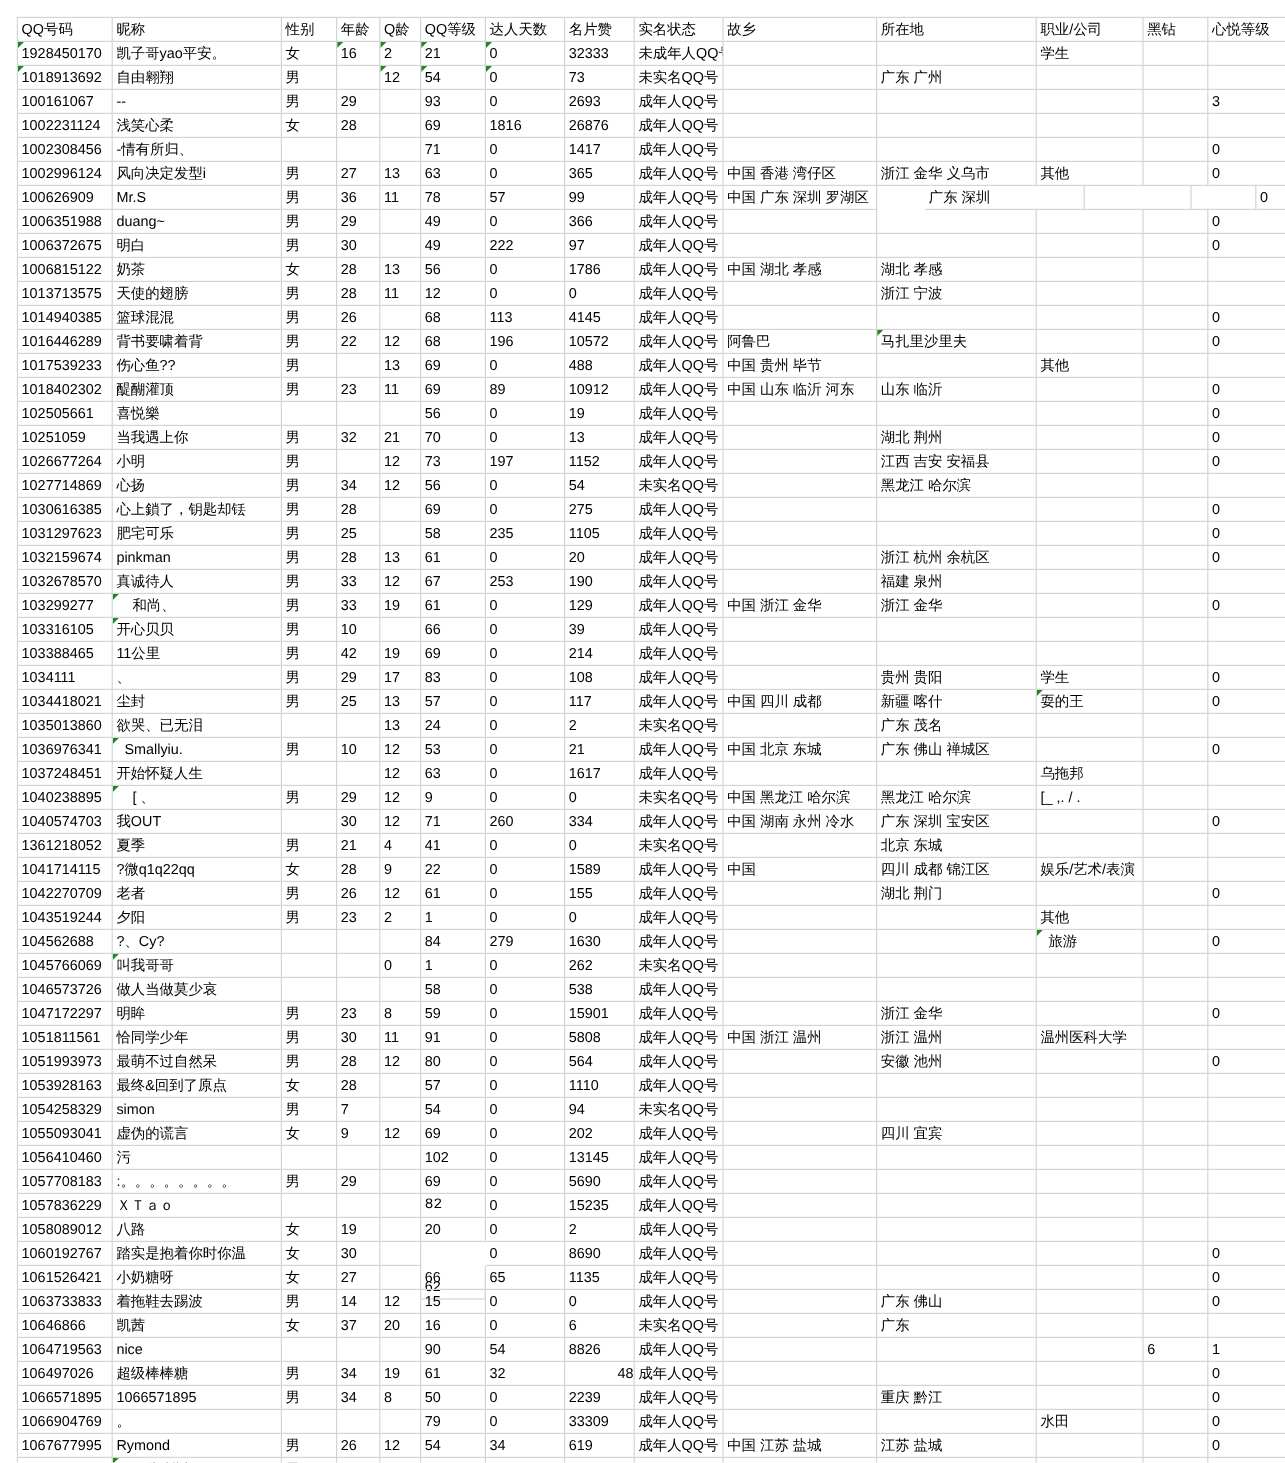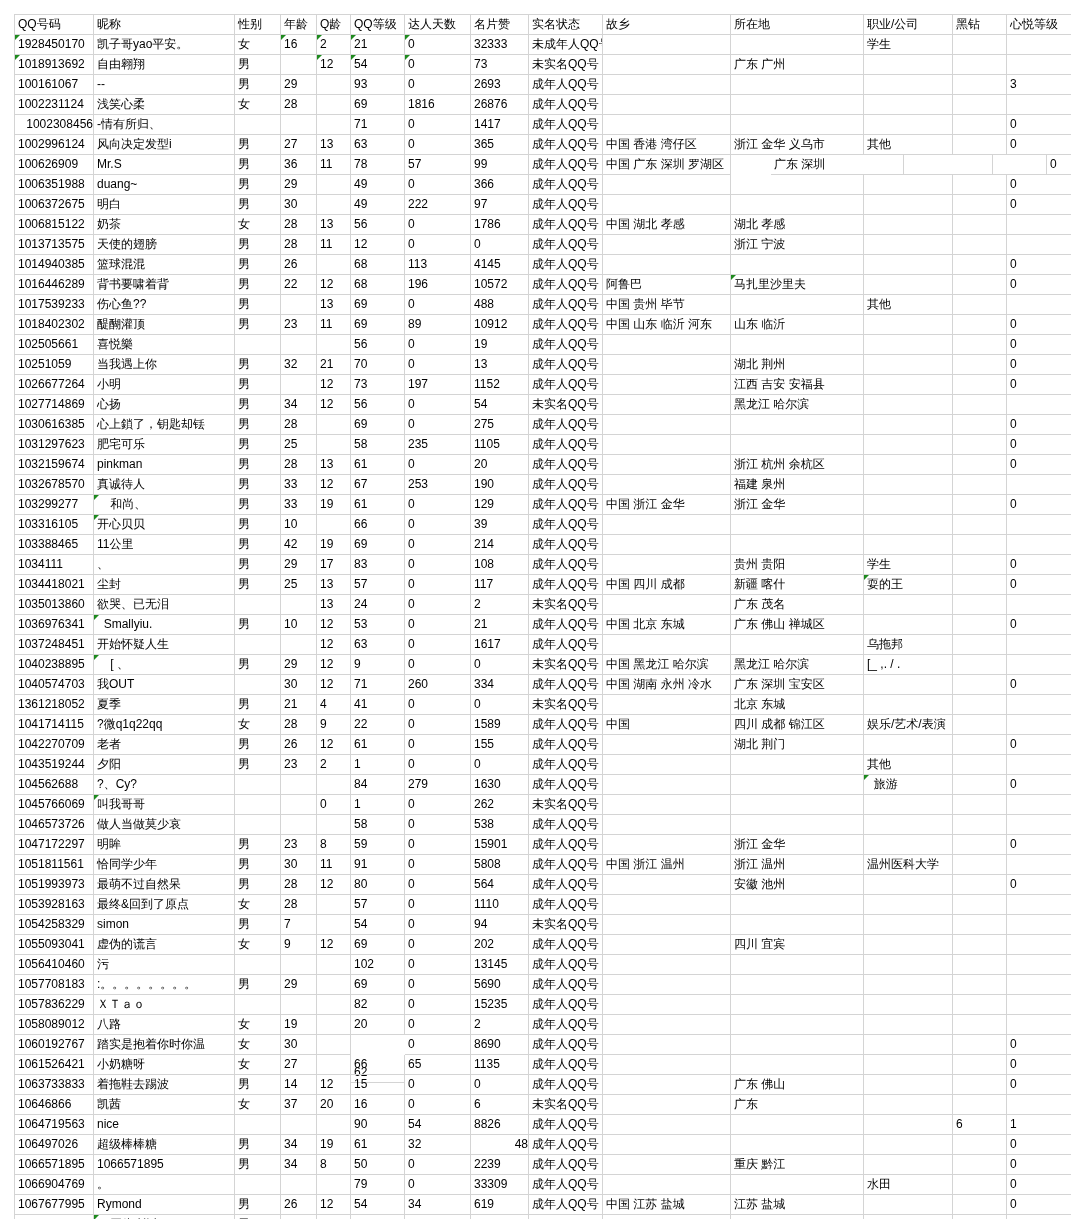--- a/index.html
+++ b/index.html
@@ -101,21 +101,21 @@
         <div class="cell" style="width: 66px; border-right-color: rgb(212, 212, 212); border-bottom-color: rgb(212, 212, 212);">1816</div>
         <div class="cell" style="width: 58px; border-right-color: rgb(212, 212, 212); border-bottom-color: rgb(212, 212, 212);">26876</div>
         <div class="cell" style="width: 74px; border-right-color: rgb(212, 212, 212); border-bottom-color: rgb(212, 212, 212);">成年人QQ号</div>
         <div class="cell" style="width: 128px; border-right-color: rgb(212, 212, 212); border-bottom-color: rgb(212, 212, 212);"></div>
         <div class="cell" style="width: 133px; border-right-color: rgb(212, 212, 212); border-bottom-color: rgb(212, 212, 212);"></div>
         <div class="cell" style="width: 89px; border-right-color: rgb(212, 212, 212); border-bottom-color: rgb(212, 212, 212);"></div>
         <div class="cell" style="width: 54px; border-right-color: rgb(212, 212, 212); border-bottom-color: rgb(212, 212, 212);"></div>
         <div class="cell" style="width: 65px; border-right-color: rgb(212, 212, 212); border-bottom-color: rgb(212, 212, 212);"></div>
       </div>
       <div class="row">
-        <div class="cell" style="width: 79px; border-right-color: rgb(212, 212, 212); border-bottom-color: rgb(212, 212, 212); text-align: right;">1002308456</div>
+        <div class="cell" style="width: 79px; border-right-color: rgb(212, 212, 212); border-bottom-color: rgb(212, 212, 212);">1002308456</div>
         <div class="cell" style="width: 141px; border-right-color: rgb(212, 212, 212); border-bottom-color: rgb(212, 212, 212);">-情有所归、</div>
         <div class="cell" style="width: 46px; border-right-color: rgb(212, 212, 212); border-bottom-color: rgb(212, 212, 212);"></div>
         <div class="cell" style="width: 36px; border-right-color: rgb(212, 212, 212); border-bottom-color: rgb(212, 212, 212);"></div>
         <div class="cell" style="width: 34px; border-right-color: rgb(212, 212, 212); border-bottom-color: rgb(212, 212, 212);"></div>
         <div class="cell" style="width: 54px; border-right-color: rgb(212, 212, 212); border-bottom-color: rgb(212, 212, 212);">71</div>
         <div class="cell" style="width: 66px; border-right-color: rgb(212, 212, 212); border-bottom-color: rgb(212, 212, 212);">0</div>
         <div class="cell" style="width: 58px; border-right-color: rgb(212, 212, 212); border-bottom-color: rgb(212, 212, 212);">1417</div>
         <div class="cell" style="width: 74px; border-right-color: rgb(212, 212, 212); border-bottom-color: rgb(212, 212, 212);">成年人QQ号</div>
         <div class="cell" style="width: 128px; border-right-color: rgb(212, 212, 212); border-bottom-color: rgb(212, 212, 212);"></div>
         <div class="cell" style="width: 133px; border-right-color: rgb(212, 212, 212); border-bottom-color: rgb(212, 212, 212);"></div>
@@ -810,21 +810,21 @@
         <div class="cell" style="width: 89px; border-right-color: rgb(212, 212, 212); border-bottom-color: rgb(212, 212, 212);"></div>
         <div class="cell" style="width: 54px; border-right-color: rgb(212, 212, 212); border-bottom-color: rgb(212, 212, 212);"></div>
         <div class="cell" style="width: 65px; border-right-color: rgb(212, 212, 212); border-bottom-color: rgb(212, 212, 212);"></div>
       </div>
       <div class="row">
         <div class="cell" style="width: 79px; border-right-color: rgb(212, 212, 212); border-bottom-color: rgb(212, 212, 212);">1057836229</div>
         <div class="cell" style="width: 141px; border-right-color: rgb(212, 212, 212); border-bottom-color: rgb(212, 212, 212);">ＸＴａｏ</div>
         <div class="cell" style="width: 46px; border-right-color: rgb(212, 212, 212); border-bottom-color: rgb(212, 212, 212);"></div>
         <div class="cell" style="width: 36px; border-right-color: rgb(212, 212, 212); border-bottom-color: rgb(212, 212, 212);"></div>
         <div class="cell" style="width: 34px; border-right-color: rgb(212, 212, 212); border-bottom-color: rgb(212, 212, 212);"></div>
-        <div class="cell" style="width: 54px; border-right-color: rgb(212, 212, 212); border-bottom-color: rgb(212, 212, 212);">82</div>
+        <div class="cell" style="width: 54px; border-right-color: rgb(212, 212, 212); border-bottom-color: rgb(212, 212, 212); font-family: Liberation Mono, monospace;">82</div>
         <div class="cell" style="width: 66px; border-right-color: rgb(212, 212, 212); border-bottom-color: rgb(212, 212, 212);">0</div>
         <div class="cell" style="width: 58px; border-right-color: rgb(212, 212, 212); border-bottom-color: rgb(212, 212, 212);">15235</div>
         <div class="cell" style="width: 74px; border-right-color: rgb(212, 212, 212); border-bottom-color: rgb(212, 212, 212);">成年人QQ号</div>
         <div class="cell" style="width: 128px; border-right-color: rgb(212, 212, 212); border-bottom-color: rgb(212, 212, 212);"></div>
         <div class="cell" style="width: 133px; border-right-color: rgb(212, 212, 212); border-bottom-color: rgb(212, 212, 212);"></div>
         <div class="cell" style="width: 89px; border-right-color: rgb(212, 212, 212); border-bottom-color: rgb(212, 212, 212);"></div>
         <div class="cell" style="width: 54px; border-right-color: rgb(212, 212, 212); border-bottom-color: rgb(212, 212, 212);"></div>
         <div class="cell" style="width: 65px; border-right-color: rgb(212, 212, 212); border-bottom-color: rgb(212, 212, 212);"></div>
       </div>
       <div class="row">

